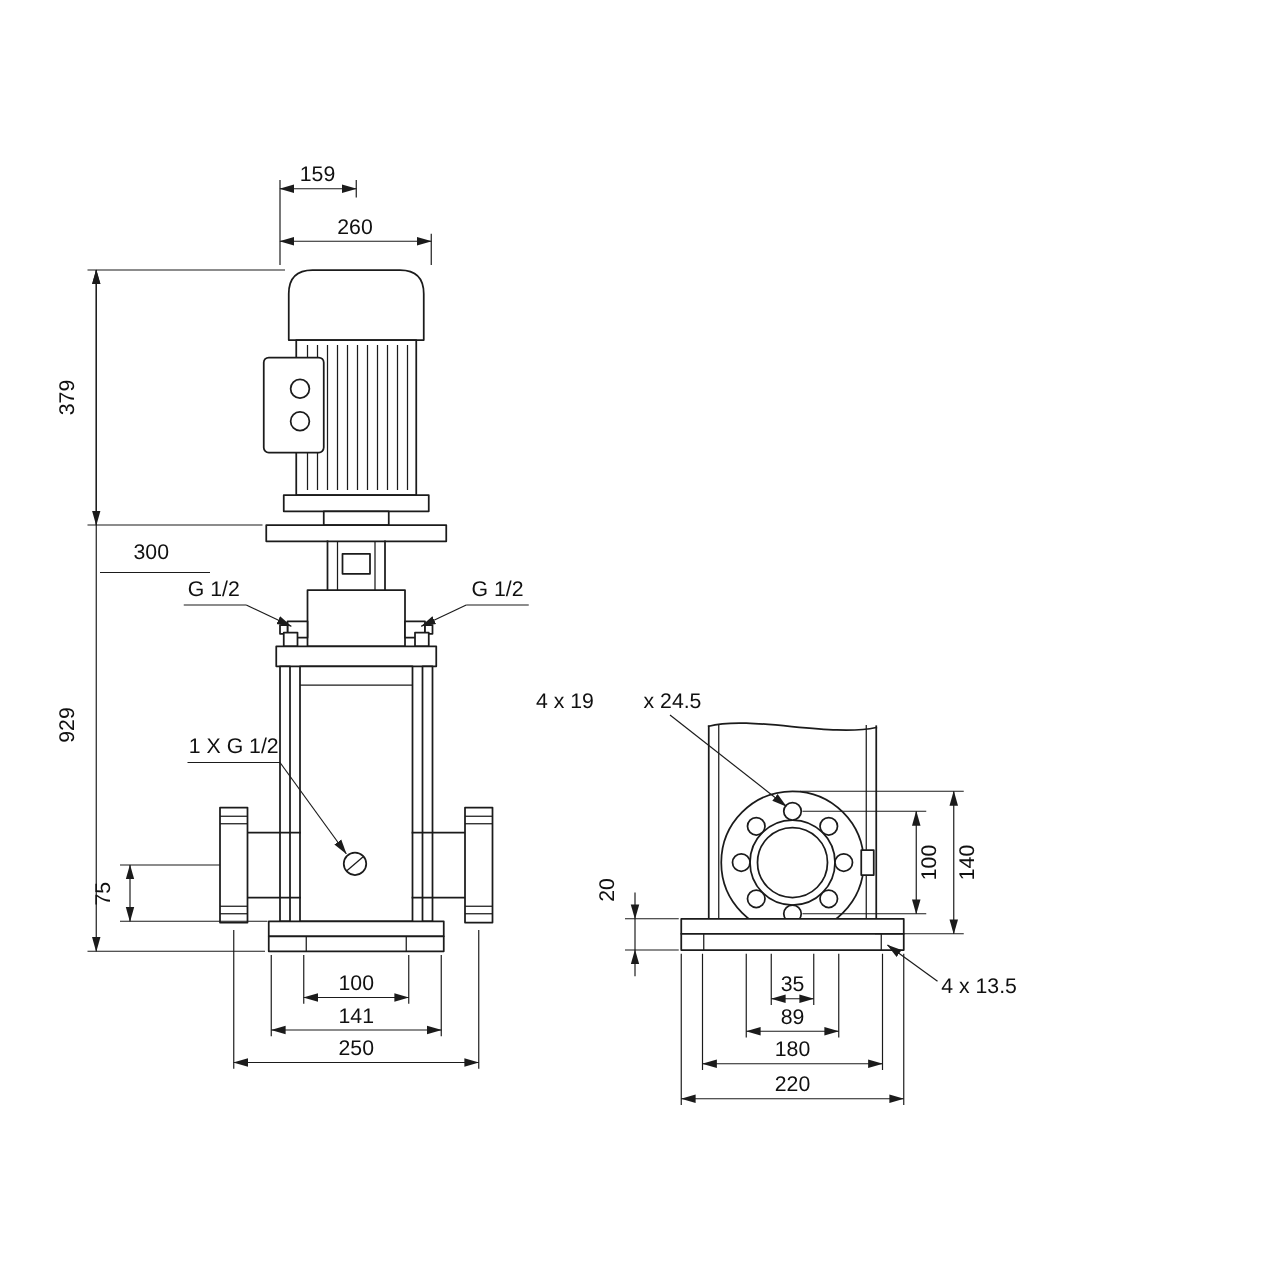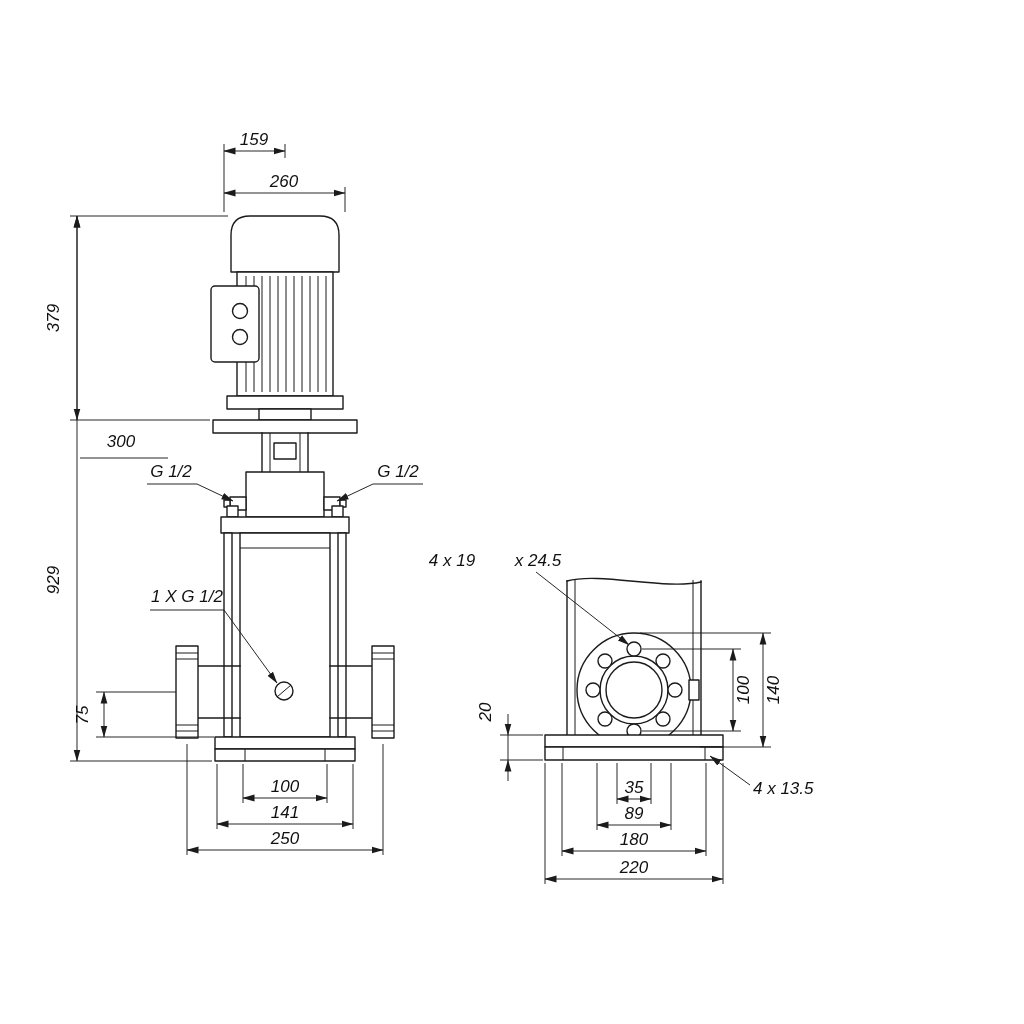--- a/index.html
+++ b/index.html
@@ -1,16 +1,16 @@
 <!DOCTYPE html>
 <html><head>
 <meta charset="utf-8">
 <style>
   html,body{margin:0;padding:0;background:#ffffff;}
-  .stage{width:1024px;height:1024px;position:relative;background:#ffffff;overflow:hidden;font-style:italic;}
+  .stage{width:1024px;height:1024px;position:relative;background:#ffffff;overflow:hidden;}
   svg{display:block;}
   .obj{fill:none;stroke:#1b1b1b;stroke-width:1.4;stroke-linejoin:round;stroke-linecap:square;}
   .objf{fill:#ffffff;stroke:#1b1b1b;stroke-width:1.4;stroke-linejoin:round;}
   .thin{fill:none;stroke:#1b1b1b;stroke-width:1;}
   .dim{fill:none;stroke:#1b1b1b;stroke-width:0.95;}
   .lbl{font-family:"Liberation Sans",sans-serif;font-size:17px;fill:#101010;}
 </style>
 </head>
 <body>
 

